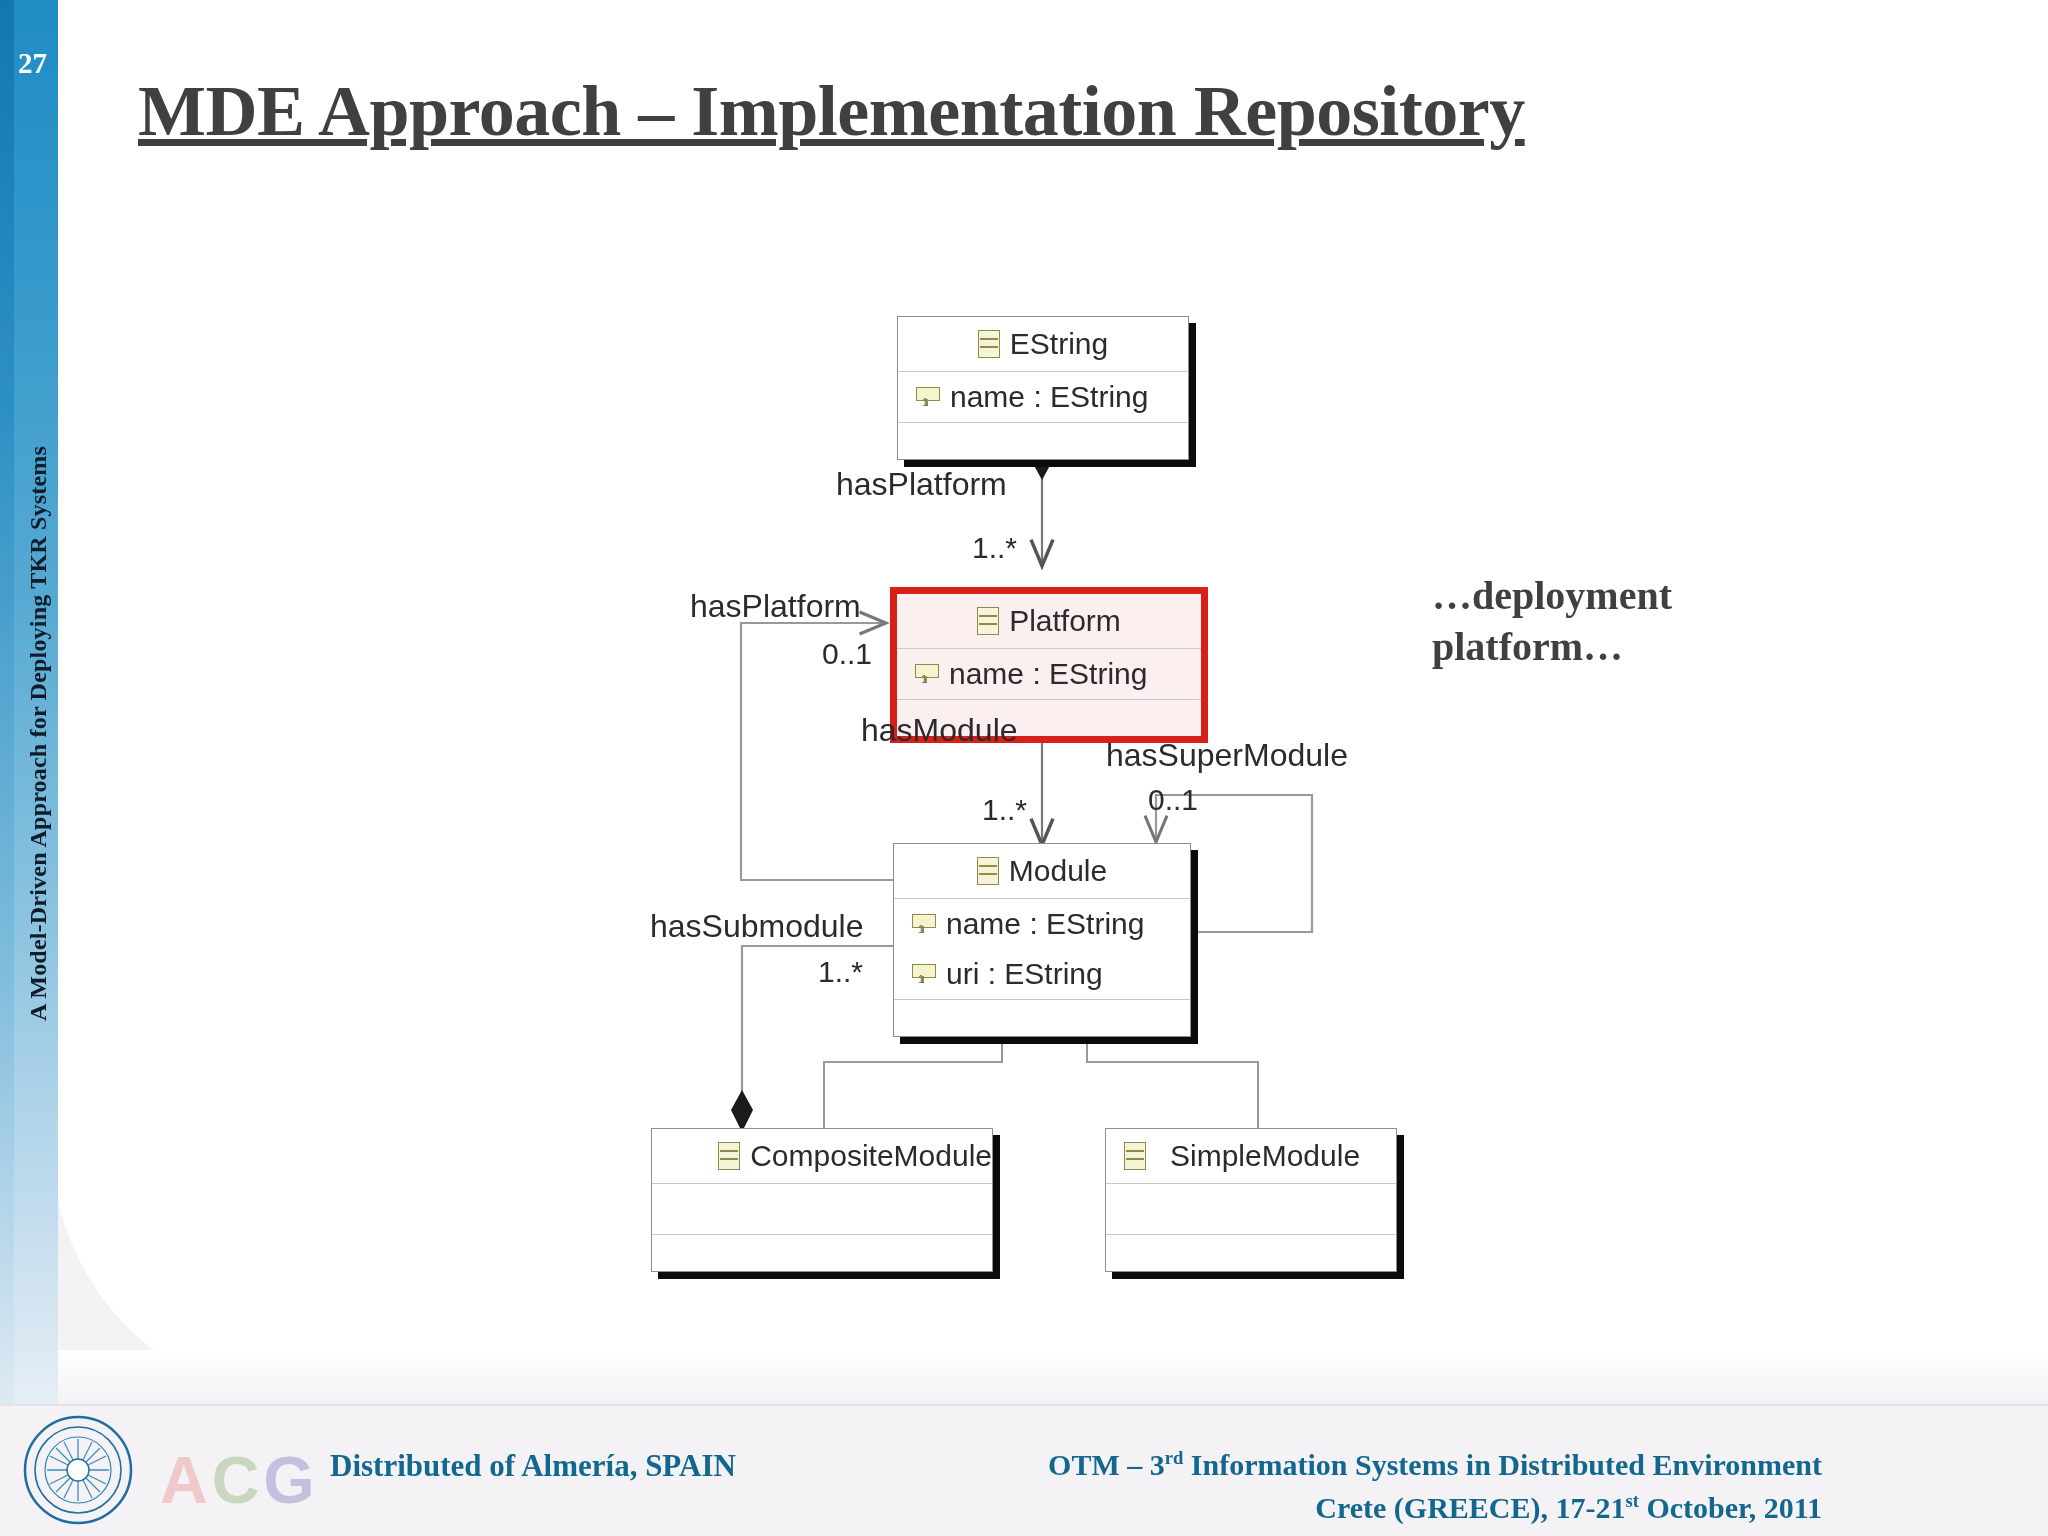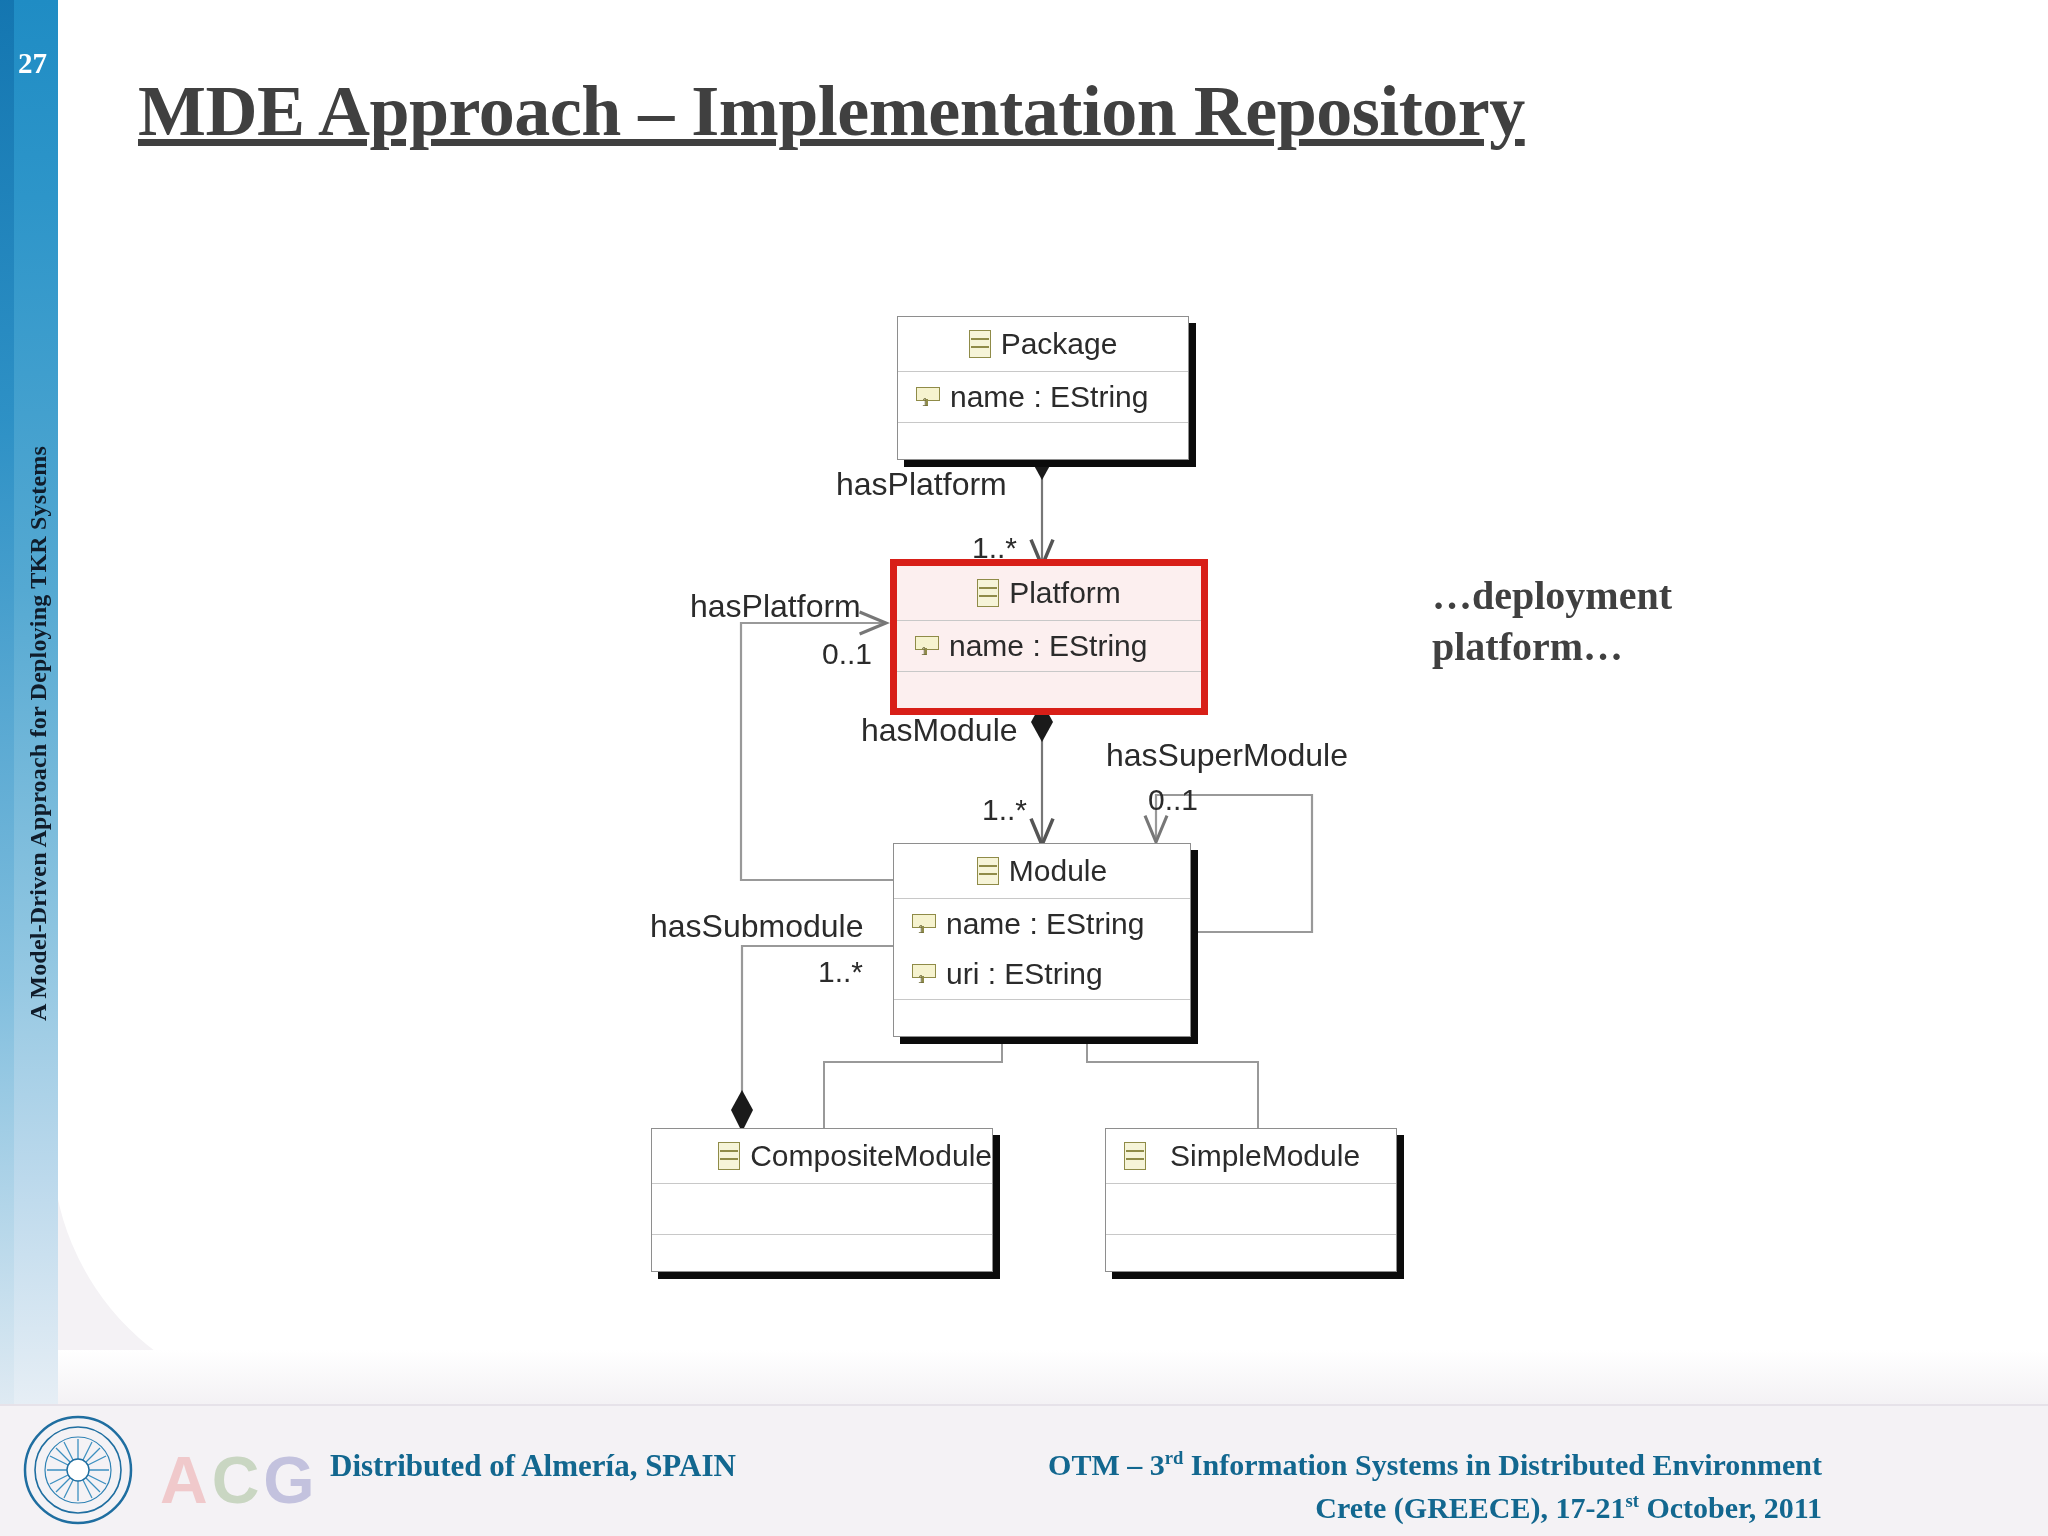--- a/index.html
+++ b/index.html
@@ -59,20 +59,21 @@
   .uml svg{position:absolute;left:0;top:0;}
 
   .cls{
     position:absolute;background:#ffffff;border:1px solid #8e8e8e;
     box-shadow:7px 7px 0 0 #0b0b0b;
     font-size:0;
   }
   .cls.sel{
     border:7px solid #d81f18;background:#fdeff0;
     box-shadow:7px 7px 0 0 #0b0b0b inset;
+    margin-top:28px;
   }
   .cls.sel .cls-name,.cls.sel .cls-row,.cls.sel .cls-ops{background:#fcefef;}
   .cls-name{
     height:54px;display:flex;align-items:center;justify-content:center;gap:10px;
     border-bottom:1px solid #c8c8c8;background:#fff;
     font-family:"Liberation Sans",sans-serif;font-size:30px;color:#2b2b2b;
   }
   .cls-rows{border-bottom:1px solid #c8c8c8;background:#fff;}
   .cls-row{
     height:50px;display:flex;align-items:center;gap:10px;padding-left:18px;
@@ -190,21 +191,21 @@
       <path d="M824,1128 L824,1062 L1002,1062 L1002,1030" fill="none" stroke="#999" stroke-width="2.0"></path>
       <polygon points="1002,1000 1020,1034 984,1034" fill="#ffffff" stroke="#555" stroke-width="2"></polygon>
 
       <path d="M1258,1128 L1258,1062 L1087,1062 L1087,1030" fill="none" stroke="#999" stroke-width="2.0"></path>
       <polygon points="1087,1000 1105,1034 1069,1034" fill="#ffffff" stroke="#555" stroke-width="2"></polygon>
     </svg>
 
     <div class="cls" style="left:897px;top:316px;width:290px;">
       <div class="cls-name">
         <span class="ico-class"></span>
-        <span>Package</span>
+        <span>EString</span>
       </div>
       <div class="cls-rows">
         <div class="cls-row">
           <span class="ico-attr">
             <span class="box"></span>
               <span class="stem"></span>
               <span class="one">1</span>
           </span>
           <span>name : EString</span>
         </div>

